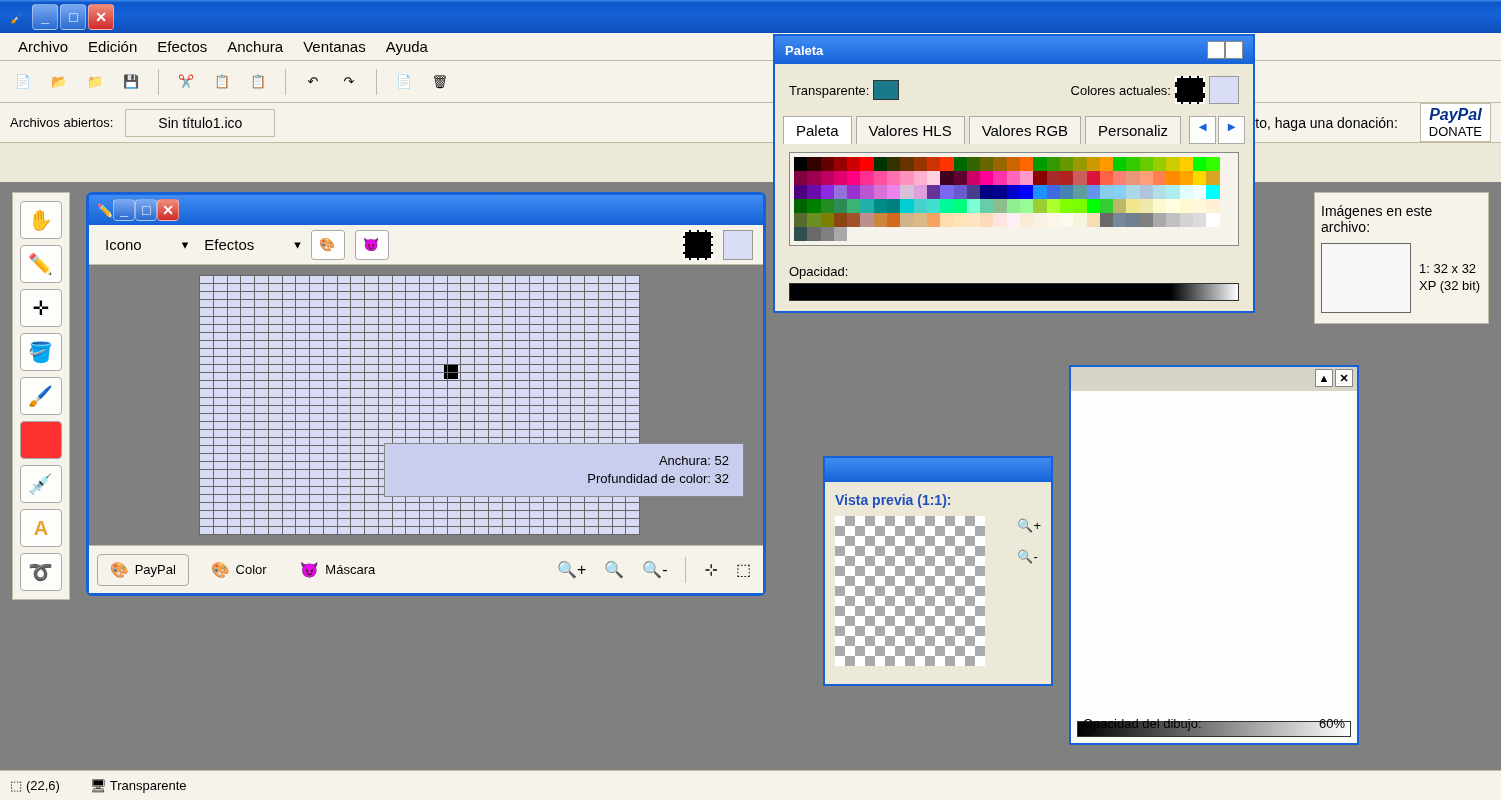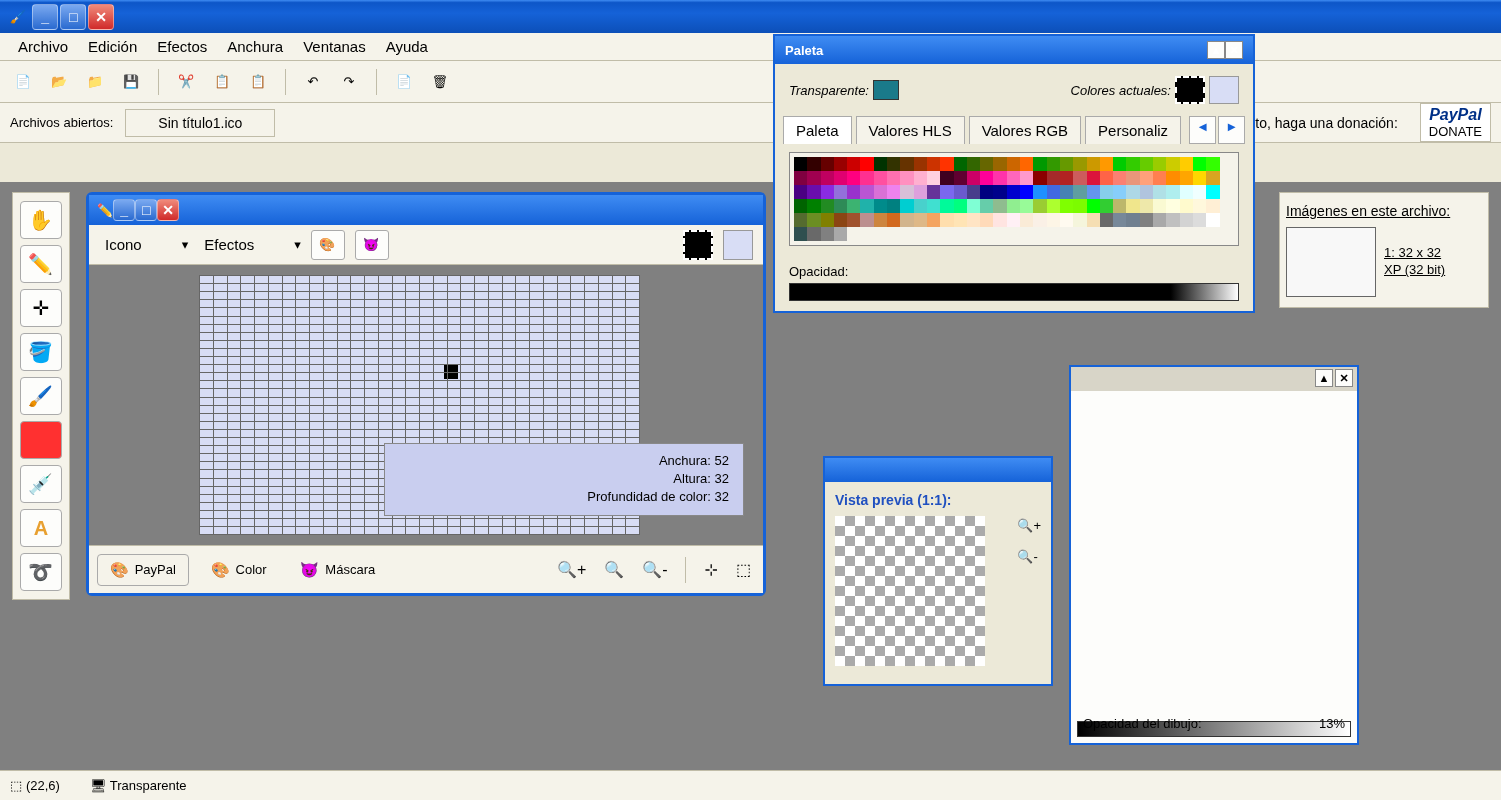--- a/index.html
+++ b/index.html
@@ -46,21 +46,21 @@
 .gridline { position:absolute; background:#666;}
 .blackpx { position:absolute; width:14px; height:14px; background:#000; left:245px; top:90px;}
 .infotip { position:absolute; left:295px; top:178px; width:360px; background:#c9ceef; border:1px solid #888; padding:8px 14px; text-align:right; font-size:15px; line-height:1.4;}
 .docwin .dbot { height: 48px; background:#f5f3ea; display:flex; align-items:center; padding:0 8px; gap:10px; border-top:1px solid #c0bca8;}
 .dbot .mode { border:1px solid #aaa; border-radius:4px; padding:6px 12px; font-size:15px; display:flex; align-items:center; gap:6px;}
 .dbot .zicon { font-size:16px; padding:0 4px;}
 
 .palettewin { position:absolute; left:773px; top:34px; width:482px; background:#ece9d8; border:2px solid #1562d8; z-index:10;}
 .palettewin .ptitle { height:28px; background:linear-gradient(to bottom,#3f8cf3,#1562d8); color:#fff; font-weight:bold; font-size:16px; display:flex; align-items:center; padding:0 10px;}
 .palettewin .ptitle span:first-child { flex:1;}
-.palettewin .prow { padding:12px 14px; display:flex; align-items:center; gap:4px; font-size:16px;font-style:italic;}
+.palettewin .prow { padding:12px 14px; display:flex; align-items:center; gap:4px; font-size:16px;}
 .palettewin .transsw { width:26px; height:20px; background:#1a7a8a; border:1px solid #333;}
 .palettewin .cursw { width:30px; height:28px; background:#000; border:2px dashed #fff;}
 .palettewin .cursw2 { width:30px; height:28px; background:#d8ddf5; border:1px solid #999;}
 .palettewin .tabs { display:flex; padding:0 8px; gap:4px;}
 .palettewin .tab { border:1px solid #aaa; border-bottom:none; padding:5px 12px; background:#f5f3ea; font-size:15px;}
 .palettewin .tab.active { background:#fff;}
 .palettewin .tabnav { margin-left:auto; display:flex; gap:2px;}
 .palettewin .tabnav span { border:1px solid #aaa; padding:2px 6px; background:#fdfdfb; color:#1562d8; font-weight:bold;}
 .palettewin .colorgrid { margin:8px 14px; border:1px solid #888; padding:4px; background:#f5f3ea;}
 .colorgrid .crow { display:flex;}
@@ -70,21 +70,21 @@
 
 .previewwin { position:absolute; left:823px; top:456px; width:230px; border:2px solid #1562d8; background:#ece9d8; z-index:1;}
 .previewwin .pvtitle { height:24px; background:linear-gradient(to bottom,#3f8cf3,#1562d8); }
 .previewwin .pvbody { padding:10px; }
 .previewwin .pvlabel { color:#2050c0; font-size:14px; font-weight:bold; }
 .previewwin .checker { width:150px; height:150px; margin:8px 0;
   background-image: linear-gradient(45deg,#aaa 25%,transparent 25%,transparent 75%,#aaa 75%),linear-gradient(45deg,#aaa 25%,#fff 25%,#fff 75%,#aaa 75%);
   background-size: 20px 20px; background-position: 0 0, 10px 10px;}
 .previewwin .zbtns { position:absolute; right:10px; top:60px; display:flex; flex-direction:column; gap:16px; font-size:18px;}
 
-.rpanel { position:absolute; right:12px; top:192px; width:210px; background:#f5f3ea; border:1px solid #c0bca8; padding:6px; z-index:0;text-decoration:underline;}
+.rpanel { position:absolute; right:12px; top:192px; width:175px; background:#f5f3ea; border:1px solid #c0bca8; padding:6px; z-index:0;}
 .rpanel .rlabel { font-size:14px; padding:4px 0;}
 .rpanel .thumb { width:90px; height:70px; border:1px solid #666; background:#f8f8f8; margin:4px 0;}
 .rpanel .desc { font-size:14px; line-height:1.3;}
 
 .rpanel2 { position:absolute; right:142px; top:365px; width:290px; height:380px; background:#fdfdfb; border:2px solid #1562d8;}
 .rpanel2 .rt { height:24px; background:#d8d5c8; display:flex; justify-content:flex-end; padding:2px 4px; gap:2px;}
 .rpanel2 .opacrow { position:absolute; bottom:6px; left:6px; right:6px; font-size:14px; display:flex; align-items:center; justify-content:space-between;}
 .rpanel2 .obar { width:100%; height:16px; background:linear-gradient(to right,#000,#fff); border:1px solid #333; margin-top:4px;}
 
 .statusbar { position:absolute; bottom:0; left:0; right:0; height:30px; background:#f5f3ea; border-top:1px solid #c0bca8; display:flex; align-items:center; padding:0 10px; gap:30px; font-size:15px;}
@@ -232,21 +232,20 @@
         <div class="gridline" style="top: 234.9px; left: 0px; height: 1px; width: 100%;"></div>
         <div class="gridline" style="left: 412.5px; top: 0px; width: 1px; height: 100%;"></div>
         <div class="gridline" style="top: 243px; left: 0px; height: 1px; width: 100%;"></div>
         <div class="gridline" style="left: 426.25px; top: 0px; width: 1px; height: 100%;"></div>
         <div class="gridline" style="top: 251.1px; left: 0px; height: 1px; width: 100%;"></div>
         <div class="gridline" style="left: 440px; top: 0px; width: 1px; height: 100%;"></div>
         <div class="gridline" style="top: 259.2px; left: 0px; height: 1px; width: 100%;"></div>
       </div>
     <div class="infotip">
       <div>Anchura: 52</div>
-      <div>Altura: 32</div>
       <div>Profundidad de color: 32</div>
     </div>
   </div>
   <div class="dbot">
     <div class="mode">🎨 <span>PayPal</span></div>
     <div class="mode" style="border:none;">🎨 <span>Color</span></div>
     <div class="mode" style="border:none;">😈 <span>Máscara</span></div>
     <div style="flex:1"></div>
     <span class="zicon">🔍+</span>
     <span class="zicon">🔍</span>
@@ -489,21 +488,21 @@
 </div>
 
 <div class="rpanel2">
   <div class="rt">
     <span class="pbtn">▲</span>
     <span class="pbtn">✕</span>
   </div>
   <div style="position:absolute;bottom:6px;left:6px;right:6px;">
     <div class="opacrow">
       <span>Opacidad del dibujo:</span>
-      <span>13%</span>
+      <span>60%</span>
     </div>
     <div class="obar"></div>
   </div>
 </div>
 
 <div class="statusbar">
   <span>⬚ <span>(22,6)</span></span>
   <span>🖥 <span>Transparente</span></span>
 </div>
 

